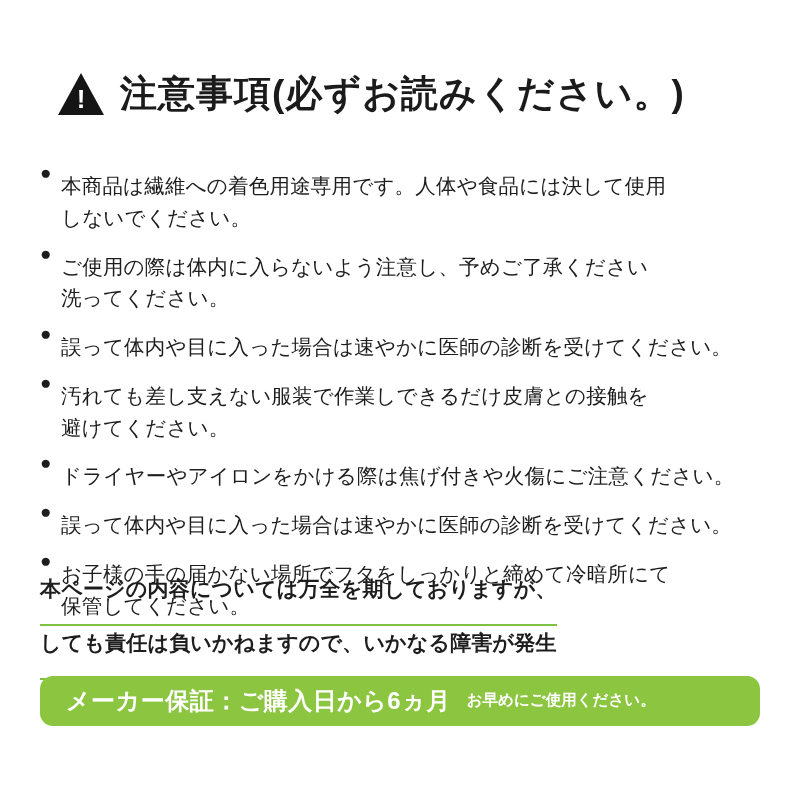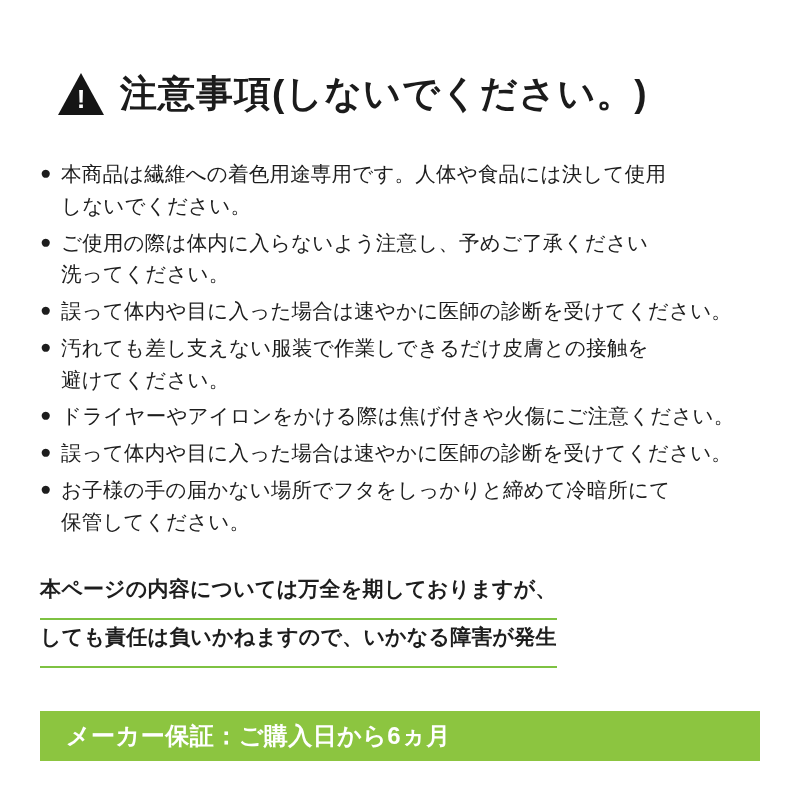--- a/index.html
+++ b/index.html
@@ -91,54 +91,56 @@
   .notice-bullet {
     flex: 0 0 auto;
     width: 21px;
     font-size: 19px;
     line-height: 1.62;
     color: #1d1d1d;
   }
   .notice-text {
     flex: 1 1 auto;
     white-space: pre-line;
+    margin-top: 12px;
   }
 
   
   .disclaimer {
     position: absolute;
     left: 40px;
     top: 572px;
     width: 740px;
     font-size: 21px;
     font-weight: bold;
     color: #1d1d1d;
     line-height: 1.62;
     letter-spacing: 0.2px;
   }
   .disclaimer .dline {
     display: block;
     border-bottom: 2.5px solid #7ec242;
-    padding-bottom: 12px;
+    padding-bottom: 18px;
     width: max-content;
     max-width: 100%;
   }
 
   
   .footer-bar {
     position: absolute;
     left: 40px;
-    top: 711px;
+    top: 676px;
     width: 720px;
     height: 50px;
     background: #8cc540;
     display: flex;
     align-items: center;
     padding-left: 26px;
     box-sizing: border-box;
+    border-radius: 13px;
   }
   .footer-main {
     color: #ffffff;
     font-size: 24px;
     font-weight: bold;
     letter-spacing: 0.5px;
     white-space: nowrap;
   }
   .footer-sub {
     color: #ffffff;
@@ -152,21 +154,21 @@
 </head>
 <body>
 
 <div class="page">
 
   <div class="header">
     <div class="warn-icon">
       <div class="tri"></div>
       <div class="bang">!</div>
     </div>
-    <div class="header-title">注意事項(しないでください。)</div>
+    <div class="header-title">注意事項(必ずお読みください。)</div>
   </div>
 
   <div class="notice-list">
 
     <div class="notice-item">
       <span class="notice-bullet">●</span>
       <span class="notice-text">本商品は繊維への着色用途専用です。人体や食品には決して使用
 しないでください。</span>
     </div>
 
@@ -205,15 +207,16 @@
 
   </div>
 
   <div class="disclaimer">
     <span class="dline">本ページの内容については万全を期しておりますが、</span>
     <span class="dline">しても責任は負いかねますので、いかなる障害が発生</span>
   </div>
 
   <div class="footer-bar">
     <span class="footer-main">メーカー保証：ご購入日から6ヵ月</span>
+    <span class="footer-sub">お早めにご使用ください。</span>
   </div>
 
 </div>
 
 </body></html>

